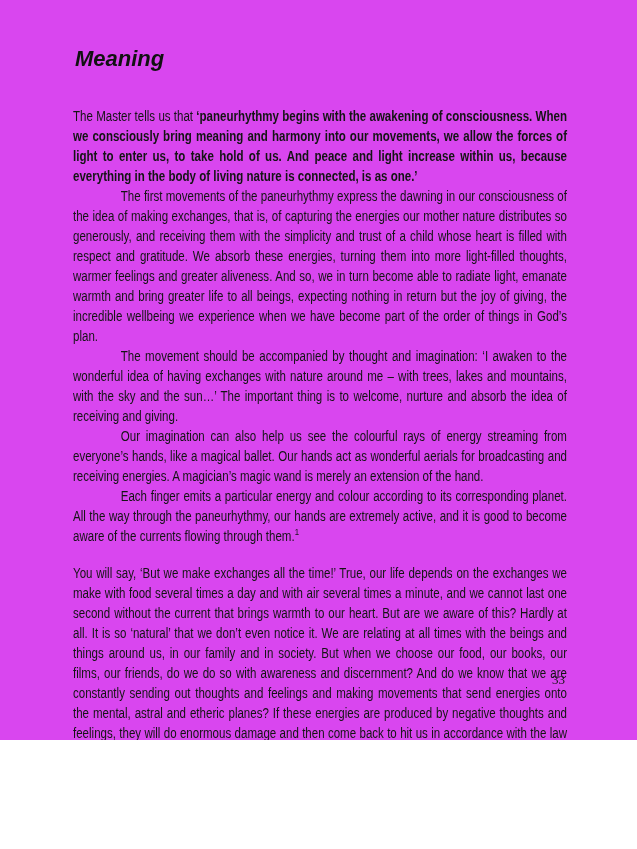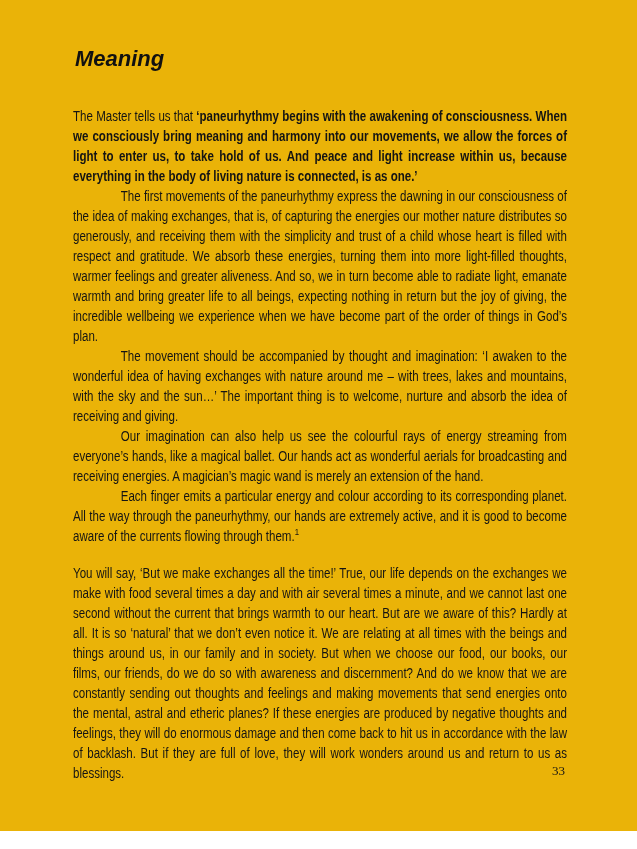--- a/index.html
+++ b/index.html
@@ -3,22 +3,22 @@
 <meta charset="utf-8">
 <style>
   html, body {
     margin: 0;
     padding: 0;
     background: #ffffff;
   }
   .page {
     position: relative;
     width: 637px;
-    height: 831px;
-    background: #eab308;
+    height: 740px;
+    background: #d946ef;
     font-family: "Liberation Sans", sans-serif;
     color: #141414;
     overflow: hidden;
   }
   .content {
     position: absolute;
     left: 73px;
     top: 46px;
   }
   .title {

